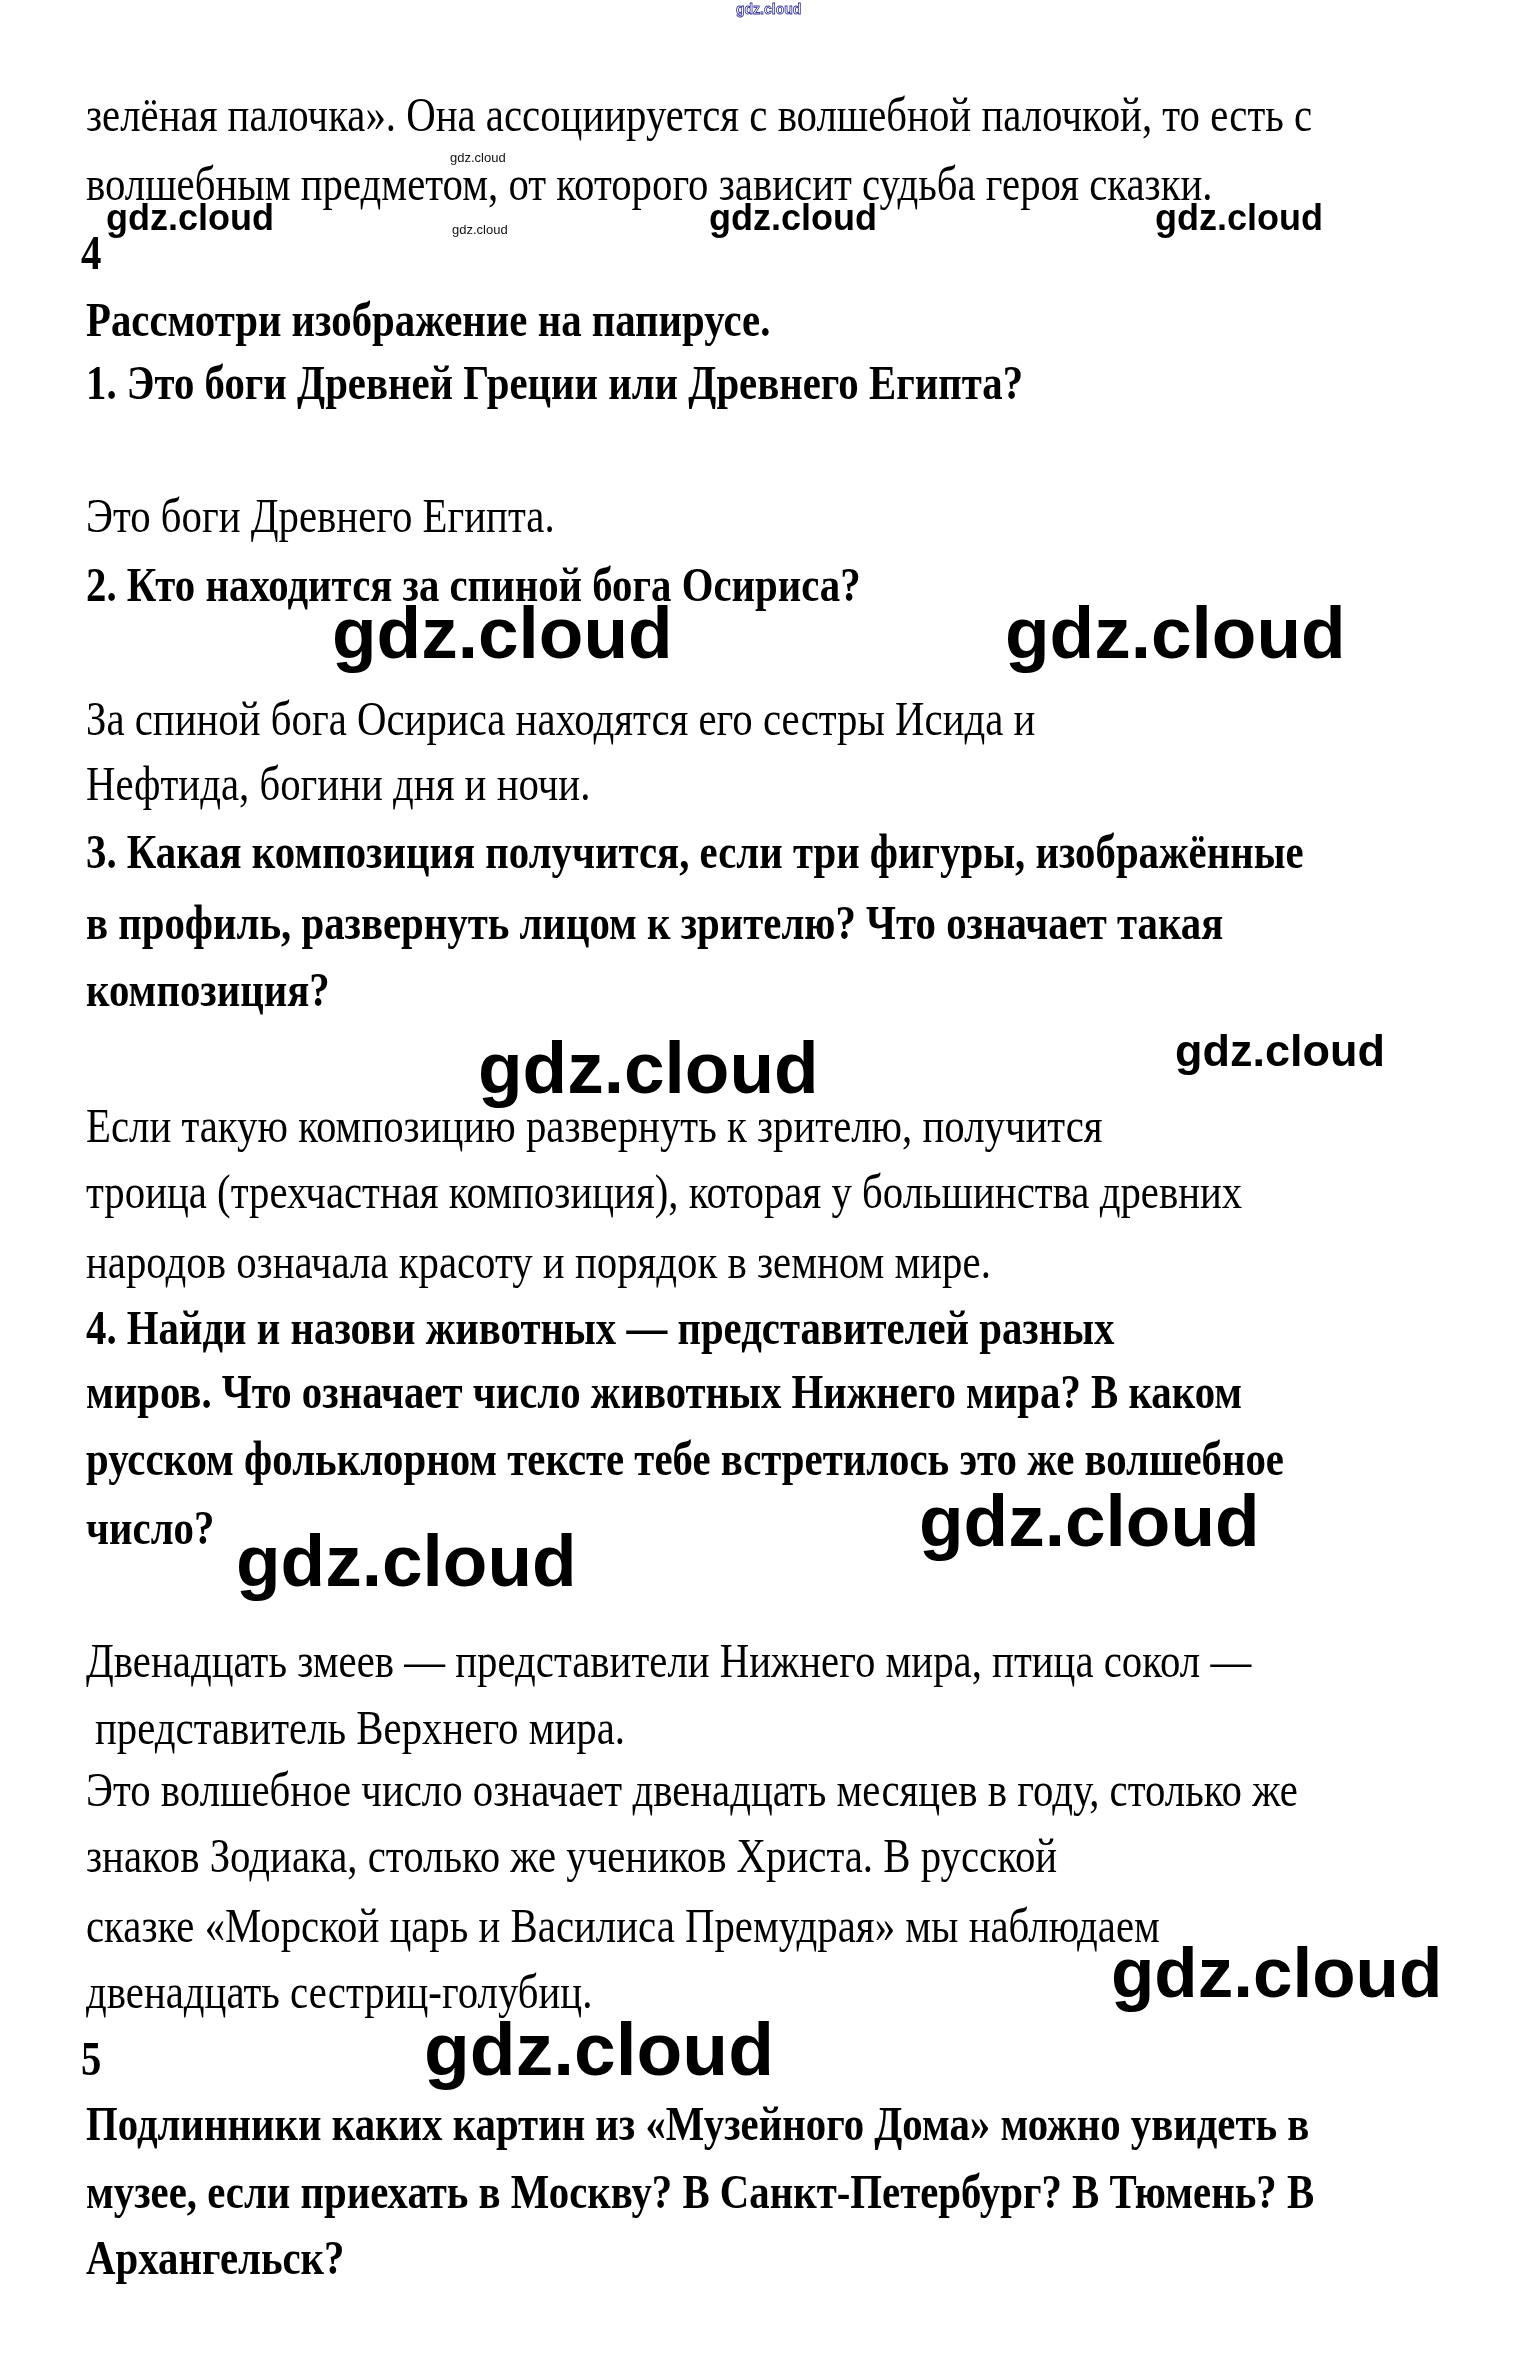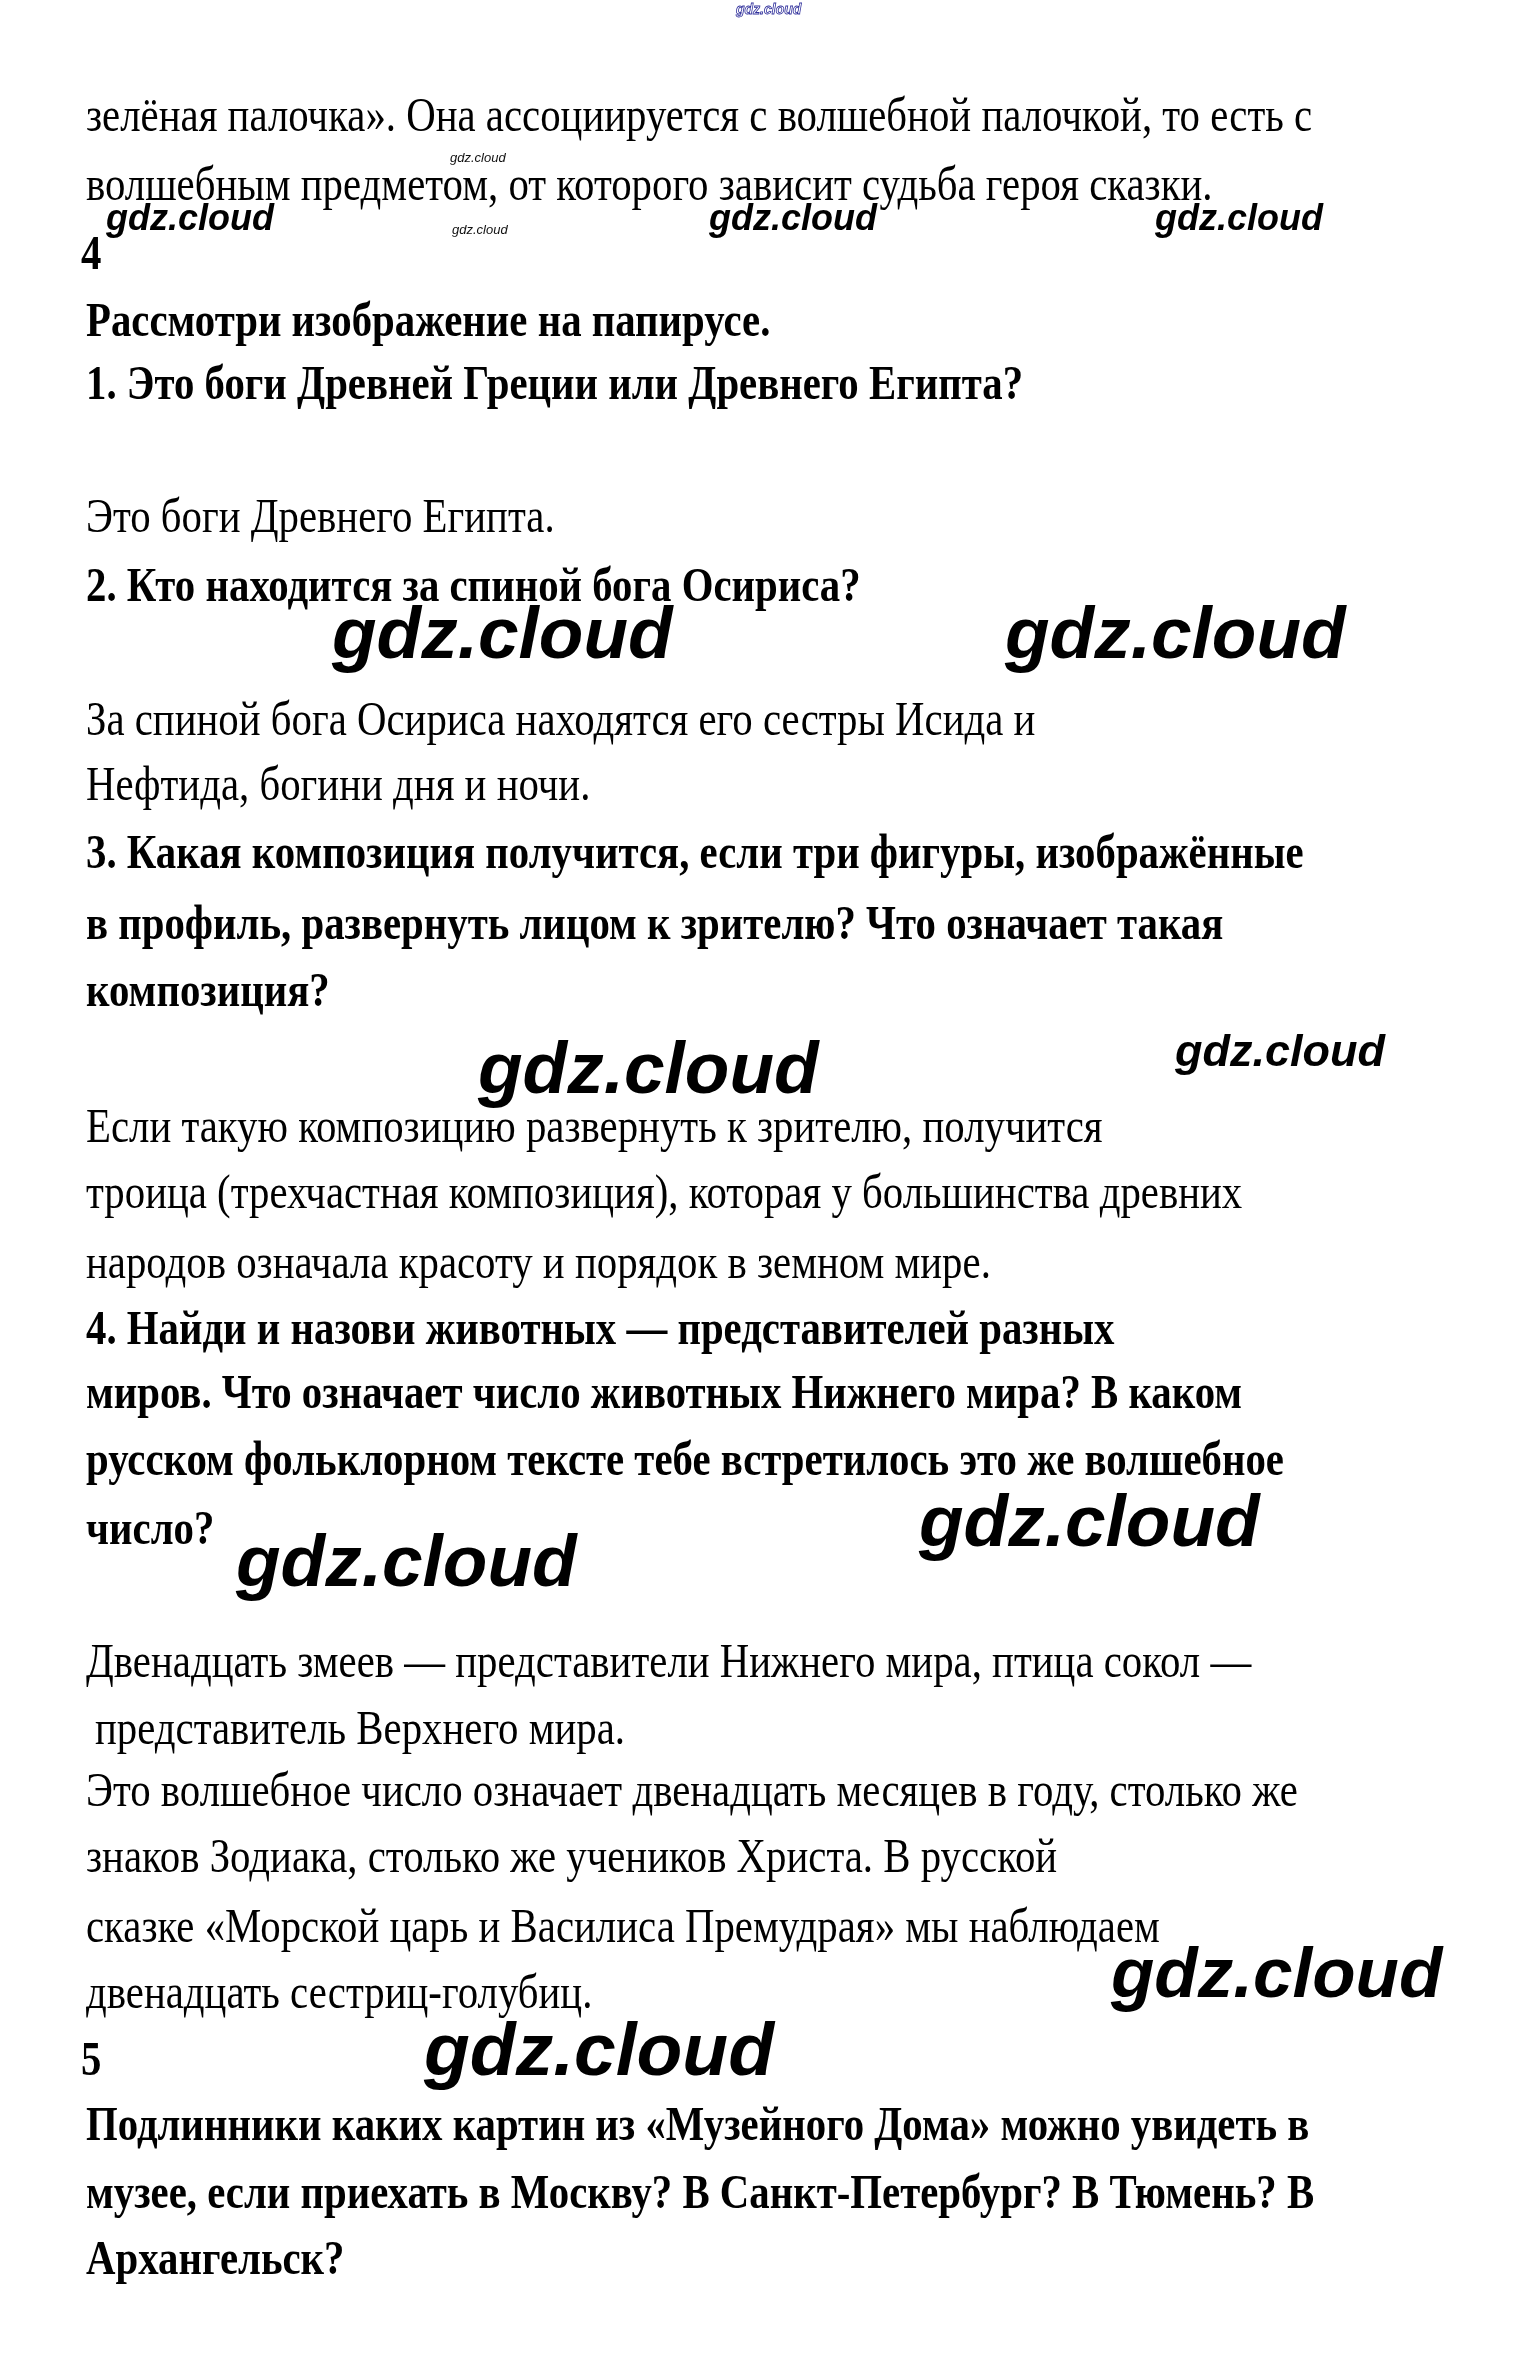--- a/index.html
+++ b/index.html
@@ -23,21 +23,20 @@
     letter-spacing: 0px;
   }
   .tline.bold { font-weight: 700; }
   
   .wm {
     position: absolute;
     white-space: pre;
     font-family: "Liberation Sans", "DejaVu Sans", sans-serif;
     color: #000000;
     line-height: 1;
-    font-style: italic;
   }
   .wm-tiny {
     font-size: 14px;
     font-weight: 700;
     color: #31319c;
     -webkit-text-fill-color: rgba(255,255,255,0.85);
     -webkit-text-stroke: 0.8px #31319c;
   }
   .wm-small { font-size: 13px; font-weight: 400; color: #111111; }
   .wm-mid   { font-size: 36px; font-weight: 700; }

